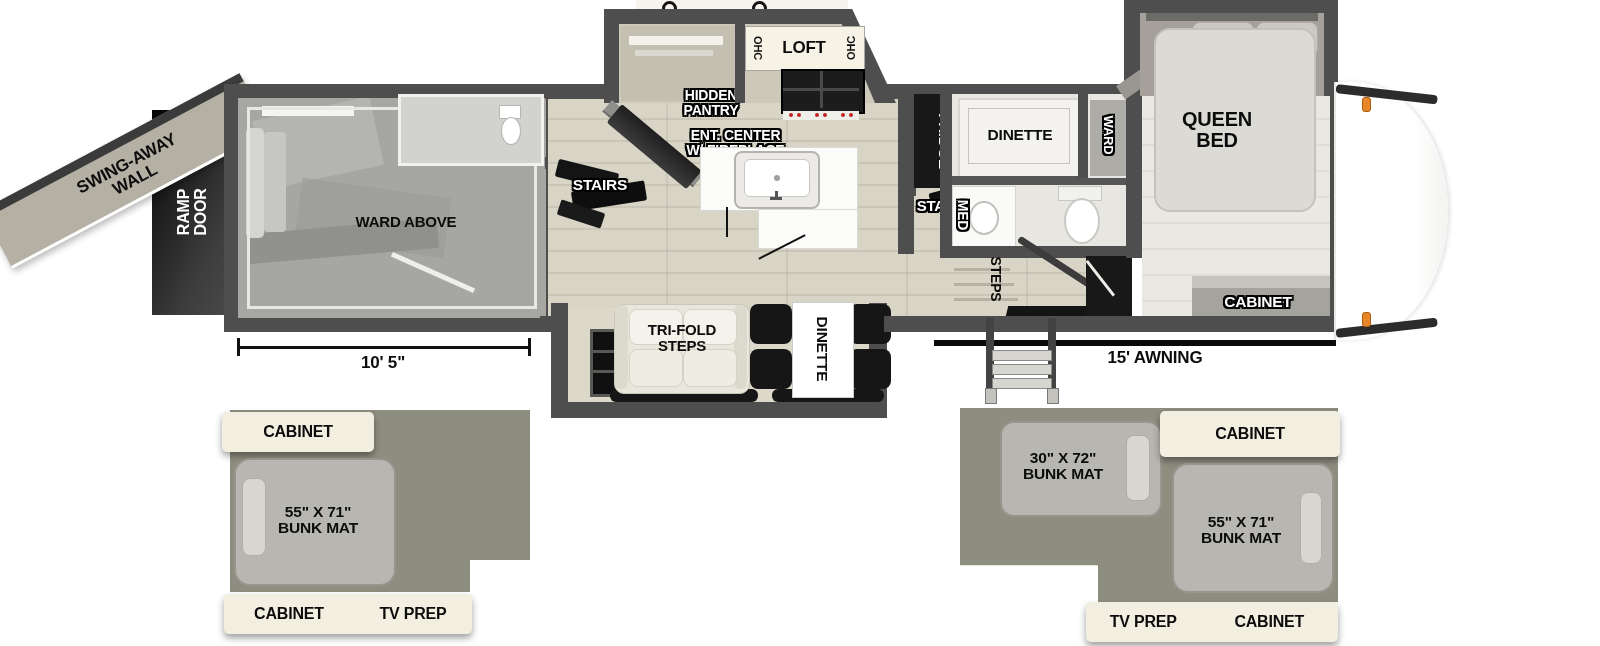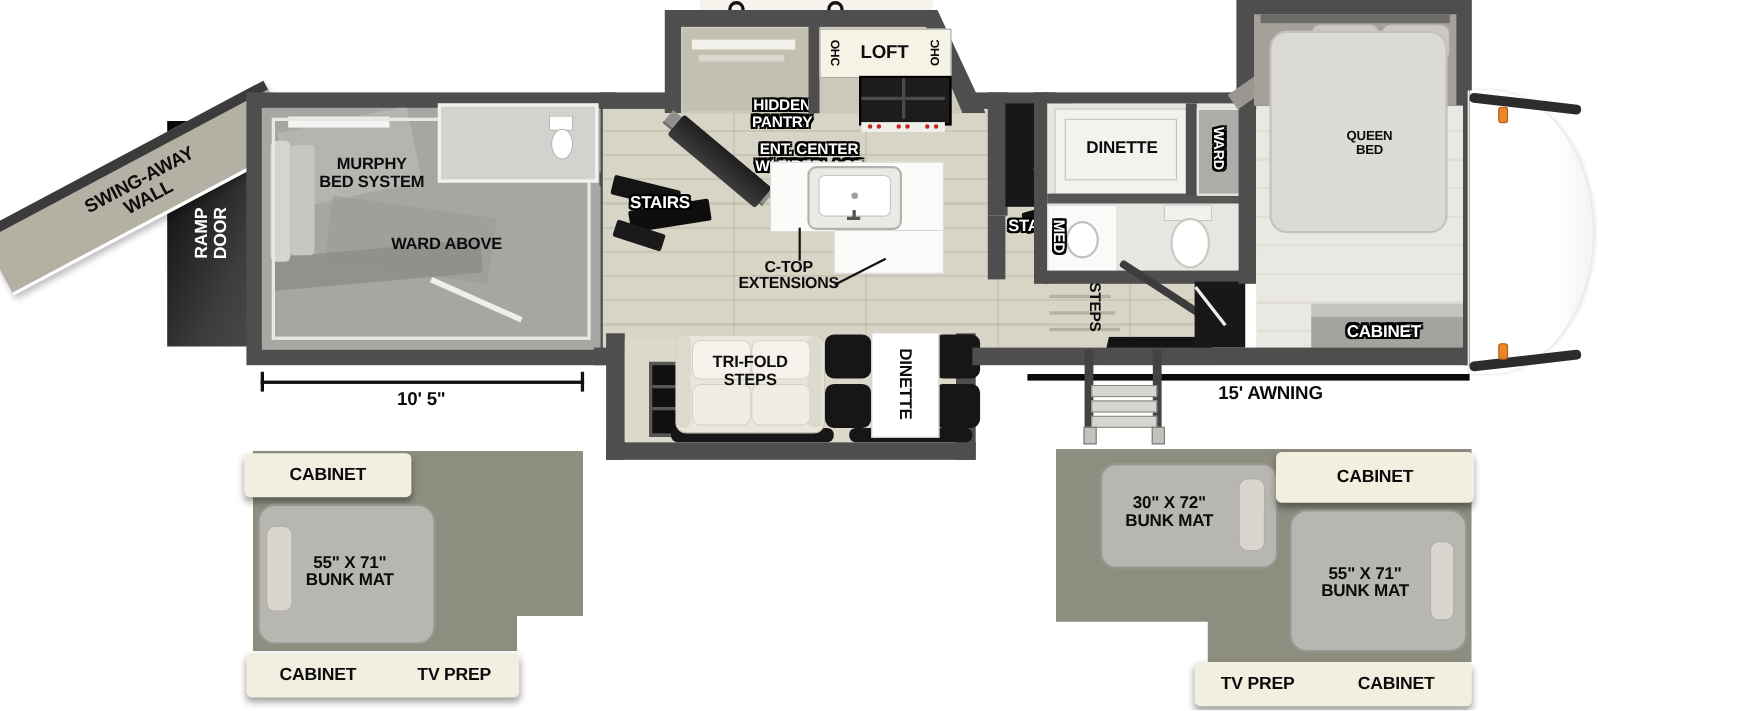--- a/index.html
+++ b/index.html
@@ -42,22 +42,20 @@
   <div class="a" style="left:238px;top:98px;width:308px;height:220px;background:#a6a6a2;overflow:hidden;">
     <div class="a" style="left:20px;top:10px;width:120px;height:70px;background:#b8b8b4;opacity:.8;transform:rotate(-12deg);"></div>
     <div class="a" style="left:60px;top:90px;width:150px;height:60px;background:#9c9c98;opacity:.75;transform:rotate(8deg);"></div>
     <div class="a" style="left:10px;top:128px;width:190px;height:30px;background:#8d8d89;opacity:.85;transform:rotate(-5deg);"></div>
     <div class="a" style="left:150px;top:172px;width:90px;height:5px;background:#eeeeea;transform:rotate(24deg);"></div>
     <div class="a" style="left:24px;top:8px;width:92px;height:10px;background:#f4f4f2;"></div>
     <div class="a" style="left:8px;top:30px;width:18px;height:110px;background:#d4d4d0;border-radius:5px;"></div>
     <div class="a" style="left:26px;top:34px;width:22px;height:100px;background:#c6c6c2;border-radius:4px;"></div>
   </div>
   <div class="a" style="left:247px;top:107px;width:284px;height:196px;border:3px solid #e9e7e1;"></div>
-  <div class="lbl pre" style="left:268px;top:138px;width:140px;height:40px;">MURPHY
-BED SYSTEM</div>
   <div class="lbl" style="left:350px;top:211px;width:112px;height:22px;">WARD ABOVE</div>
 
   <div class="a" style="left:398px;top:94px;width:140px;height:66px;background:#d2d2ce;border:3px solid #f1f1ed;">
     <div class="a" style="left:98px;top:8px;width:20px;height:12px;background:#ffffff;border:1px solid #b5b5b1;"></div>
     <div class="a" style="left:100px;top:20px;width:18px;height:26px;background:#ffffff;border:1px solid #b5b5b1;border-radius:50%;"></div>
   </div>
 
   <div class="a" style="left:549px;top:97px;width:64px;height:60px;background:#b9b9b5;border:2px solid #e9e7e1;"></div>
   <div class="lbl" style="left:545px;top:112px;width:72px;height:20px;font-size:13.5px;">CABINET</div>
   <div class="a wall" style="left:545px;top:157px;width:78px;height:12px;"></div>
@@ -111,22 +109,20 @@
   <div class="a" style="left:700px;top:147px;width:156px;height:62px;background:#fbfbf9;border:1px solid #d9d9d5;"></div>
   <div class="a" style="left:758px;top:209px;width:98px;height:38px;background:#fbfbf9;border:1px solid #d9d9d5;"></div>
   <div class="a" style="left:734px;top:151px;width:82px;height:54px;background:#eceae6;border:2px solid #b5b3af;border-radius:8px;">
     <div class="a" style="left:8px;top:6px;width:64px;height:36px;background:#ffffff;border:1px solid #c8c6c2;border-radius:6px;"></div>
     <div class="a" style="left:38px;top:22px;width:6px;height:6px;background:#a2a09c;border-radius:50%;"></div>
     <div class="a" style="left:34px;top:44px;width:12px;height:3px;background:#555;"></div>
     <div class="a" style="left:39px;top:38px;width:3px;height:9px;background:#555;"></div>
   </div>
   <div class="a" style="left:726px;top:207px;width:2px;height:30px;background:#111;"></div>
   <div class="a" style="left:756px;top:246px;width:52px;height:2px;background:#111;transform:rotate(-27deg);"></div>
-  <div class="lbl pre" style="left:652px;top:234px;width:130px;height:34px;font-size:14.5px;">C-TOP
-EXTENSIONS</div>
 
   <div class="a" style="left:556px;top:166px;width:62px;height:18px;background:#141414;transform:rotate(14deg);border-radius:2px;"></div>
   <div class="a" style="left:572px;top:186px;width:74px;height:20px;background:#0e0e0e;transform:rotate(-9deg);border-radius:2px;"></div>
   <div class="a" style="left:558px;top:206px;width:46px;height:16px;background:#1a1a1a;transform:rotate(18deg);border-radius:2px;"></div>
   <div class="lbl olbl" style="left:560px;top:174px;width:80px;height:22px;font-size:15.5px;">STAIRS</div>
 
   <div class="a wall" style="left:551px;top:303px;width:17px;height:115px;"></div>
   <div class="a wall" style="left:551px;top:402px;width:336px;height:16px;"></div>
   <div class="a wall" style="left:869px;top:303px;width:18px;height:115px;"></div>
   <div class="a" style="left:568px;top:308px;width:301px;height:94px;background:#dcd8ca;"></div>
@@ -194,21 +190,21 @@
   <div class="a wall" style="left:1126px;top:84px;width:16px;height:174px;"></div>
   <div class="a bed-floor" style="left:1142px;top:94px;width:200px;height:224px;"></div>
 
   <div class="a wall" style="left:1124px;top:0;width:214px;height:96px;"></div>
   <div class="a" style="left:1116px;top:70px;width:52px;height:16px;background:#9a9690;transform:rotate(-35deg);"></div>
   <div class="a" style="left:1140px;top:13px;width:184px;height:83px;background:#a5a19a;"></div>
   <div class="a" style="left:1146px;top:13px;width:172px;height:8px;background:#6b6b67;"></div>
   <div class="a pillow" style="left:1192px;top:22px;width:60px;height:32px;background:#ccc9c4;"></div>
   <div class="a pillow" style="left:1256px;top:22px;width:60px;height:32px;background:#ccc9c4;"></div>
   <div class="a" style="left:1154px;top:28px;width:158px;height:180px;background:#dcdad5;border:2px solid #c4c2bd;border-radius:16px;"></div>
-  <div class="lbl pre" style="left:1214px;top:110px;width:62px;height:40px;font-size:12px;">QUEEN
+  <div class="lbl pre" style="left:1186px;top:110px;width:62px;height:40px;font-size:20px;">QUEEN
 BED</div>
 
   <div class="a" style="left:1192px;top:276px;width:146px;height:12px;background:#c6c4bf;"></div>
   <div class="a" style="left:1192px;top:288px;width:146px;height:30px;background:#a5a39e;"></div>
   <div class="lbl olbl" style="left:1210px;top:290px;width:96px;height:24px;font-size:15.5px;">CABINET</div>
 
   <div class="a wall" style="left:884px;top:316px;width:470px;height:16px;"></div>
   <div class="a wall" style="left:540px;top:316px;width:22px;height:16px;"></div>
 
   <div class="a wall" style="left:1330px;top:84px;width:16px;height:248px;"></div>

